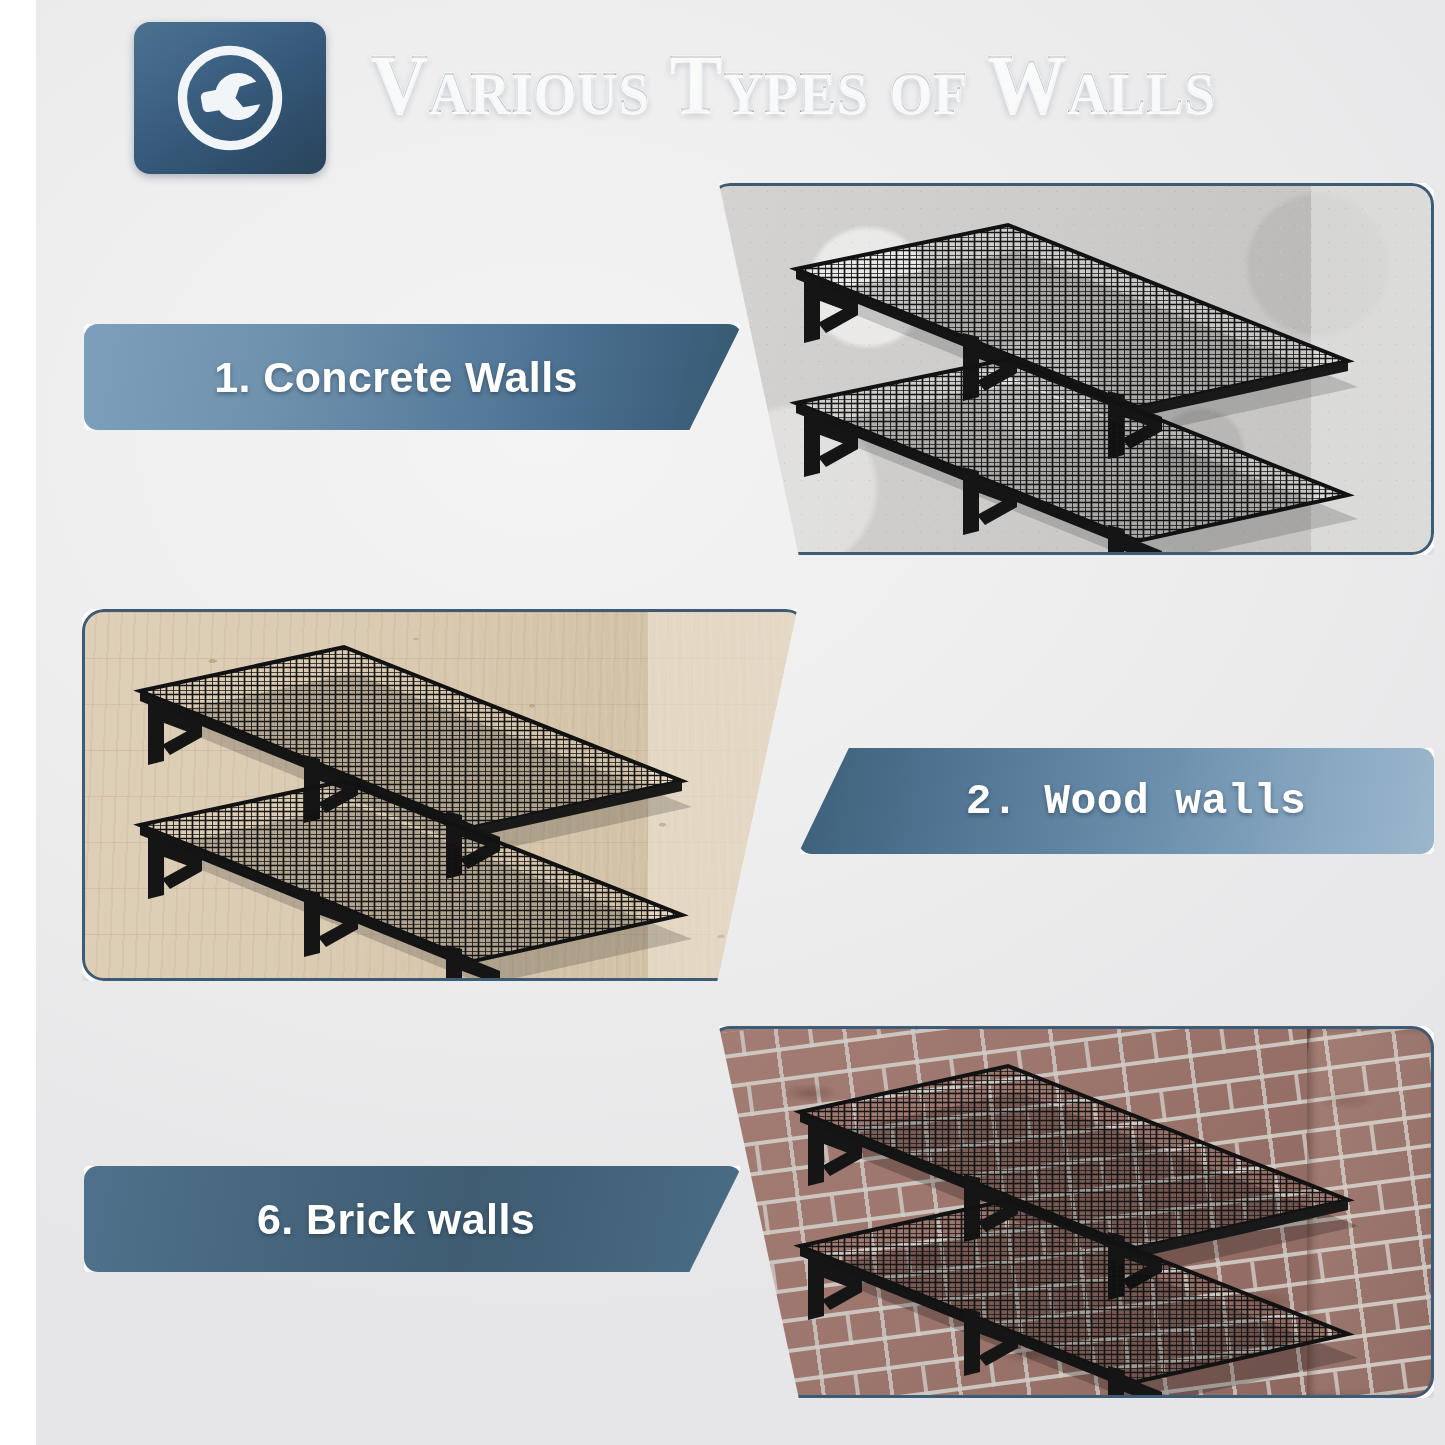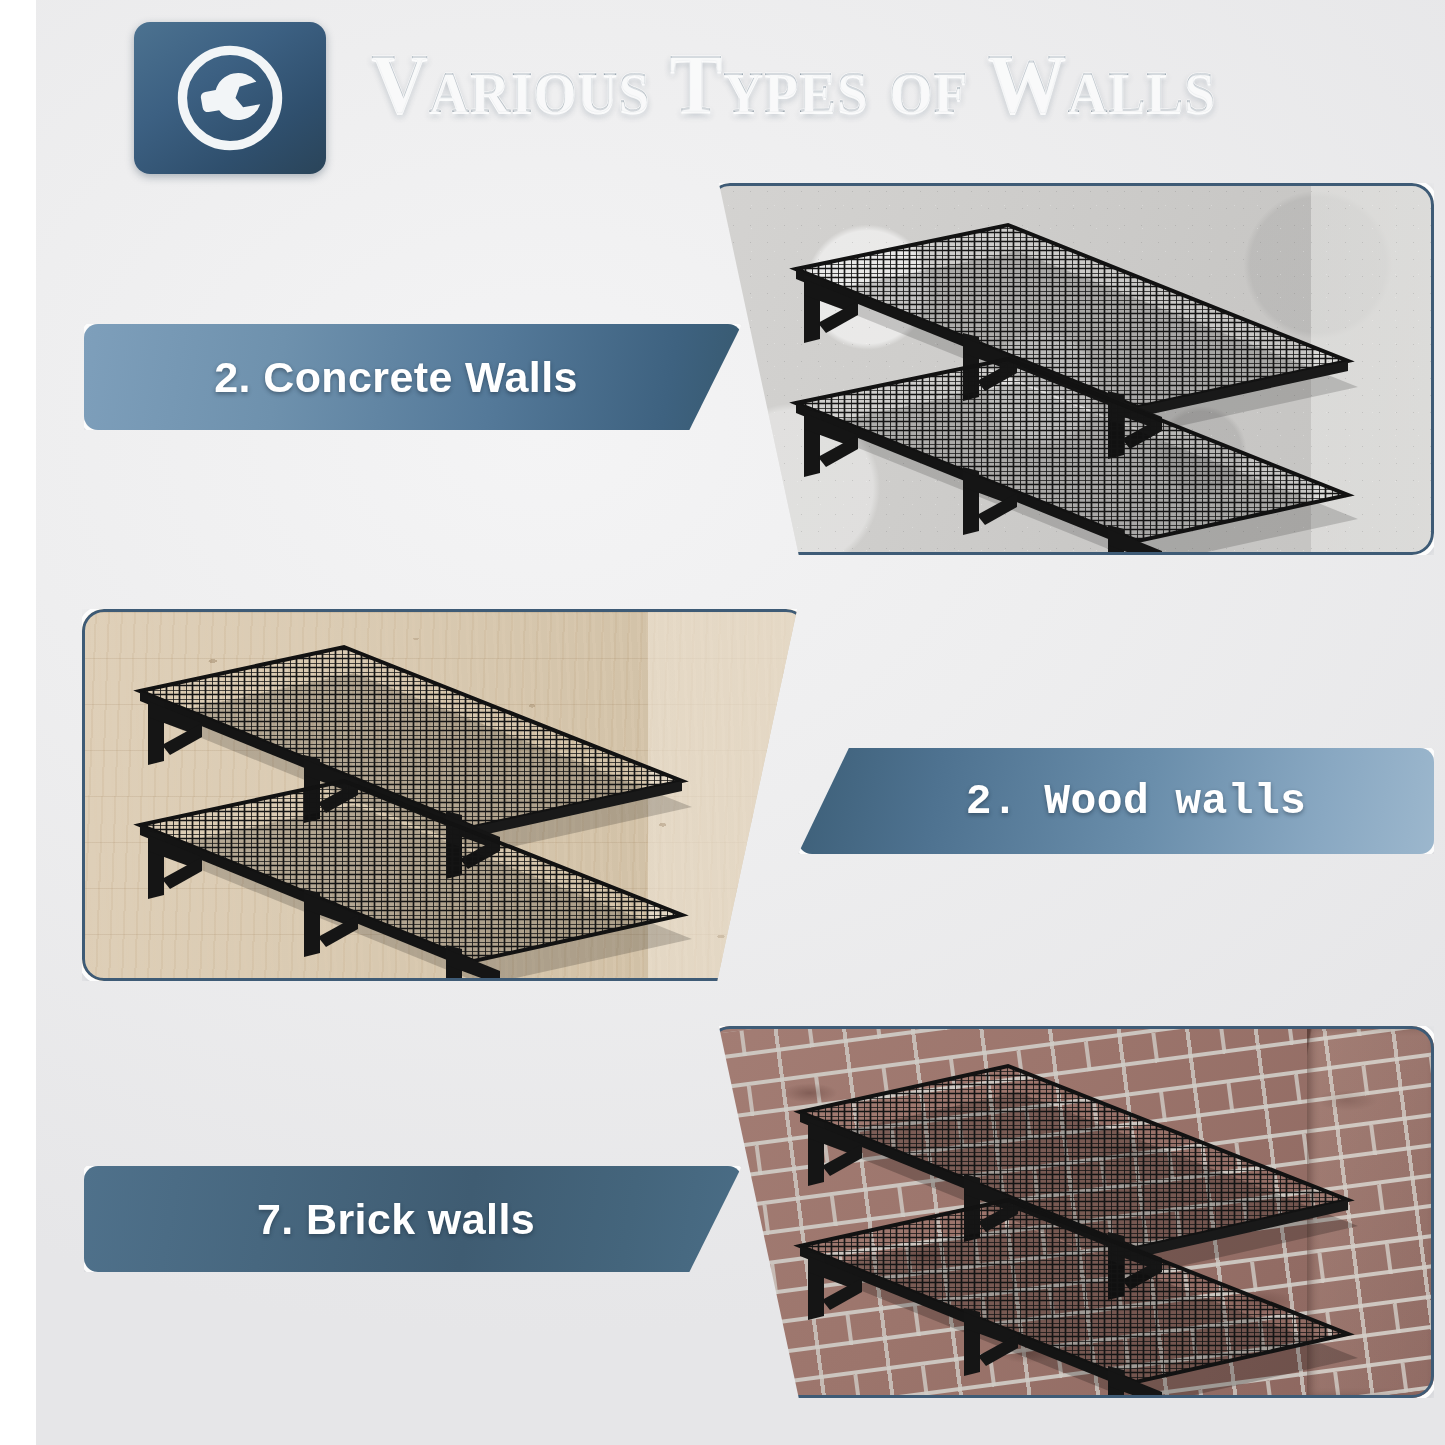--- a/index.html
+++ b/index.html
@@ -428,24 +428,24 @@
             <path d="M400 340 L400 400 L416 396 L416 344 Z"></path>
             <path d="M400 344 L454 366 L454 380 L400 360 Z"></path>
           </g>
         </g>
       </svg>
     </div>
     <div class="frame"></div>
   </div>
 
   <div id="banner-1" class="banner">
-    <span class="label">2. Concrete Walls</span>
+    <span class="label">1. Concrete Walls</span>
   </div>
 
   <div id="banner-2" class="banner">
     <span class="label">2. Wood walls</span>
   </div>
 
   <div id="banner-3" class="banner">
-    <span class="label">7. Brick walls</span>
+    <span class="label">6. Brick walls</span>
   </div>
 
 </div>
 
 </body></html>

